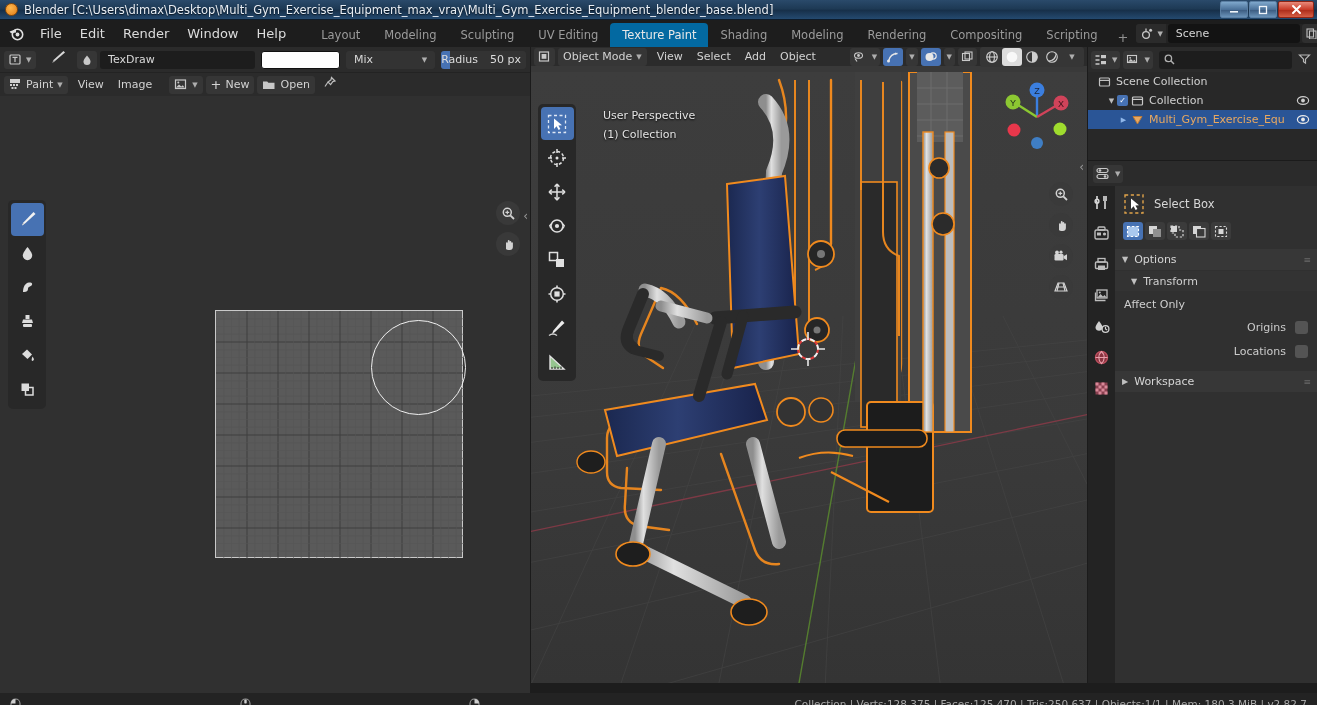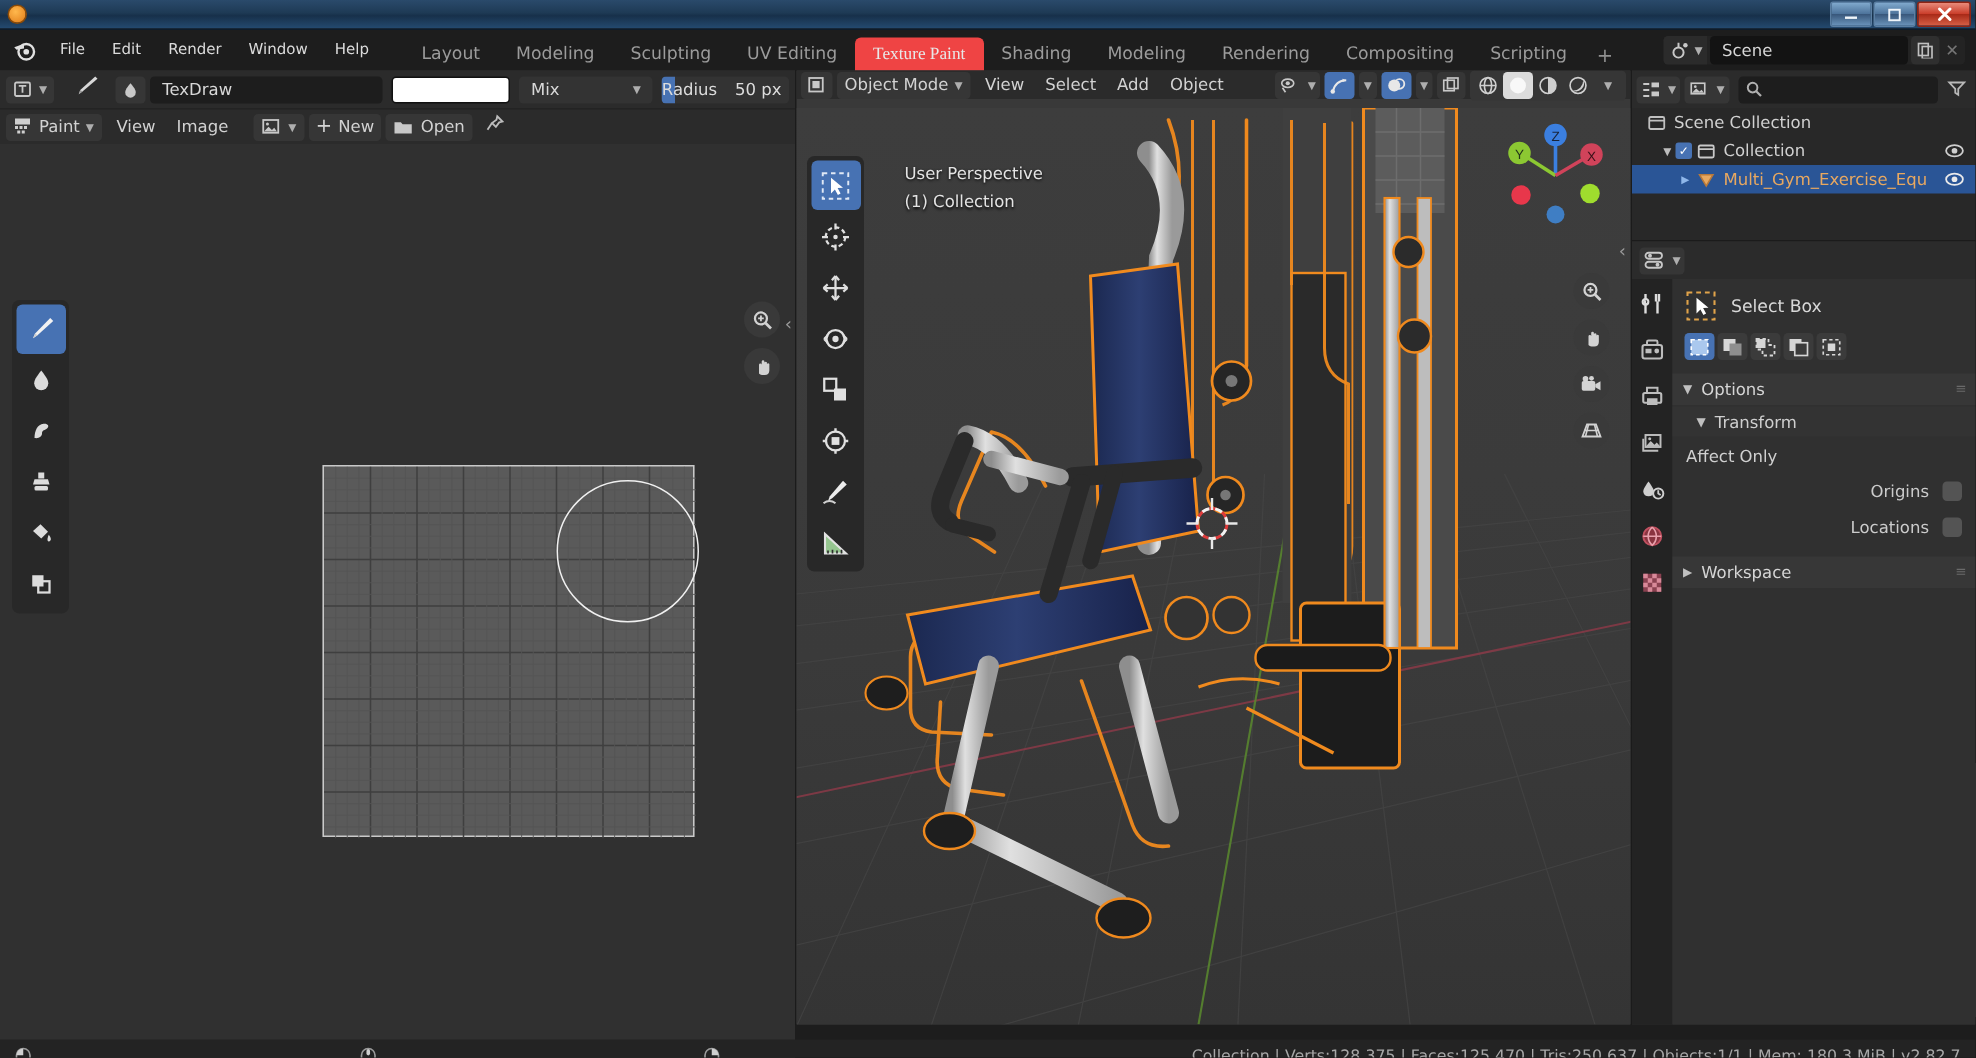--- a/index.html
+++ b/index.html
@@ -23,24 +23,24 @@
     font-size:10px;color:#f0f5fa;border-radius:2px;}
   .tb-btn.close{background:linear-gradient(180deg,#e88a7a 0%,#c93b28 50%,#a92a18 51%,#d55f46 100%);
     border-color:#8e2414;width:36px;margin-right:3px;}
   .tb-gl{display:block;}
 
   
   .topbar{position:absolute;left:0;top:20px;width:1317px;height:27px;background:#1d1d1d;
     display:flex;align-items:center;}
   .blender-logo{width:17px;height:17px;margin:0 6px 0 8px;position:relative;flex:0 0 auto;}
   .menu{display:flex;align-items:center;}
-  .menu-item{font-size:10px;color:#dcdcdc;padding:3px 9px;border-radius:3px;white-space:nowrap;}
+  .menu-item{font-size:13px;color:#dcdcdc;padding:3px 9px;border-radius:3px;white-space:nowrap;}
   .tabs{display:flex;align-items:flex-end;height:27px;margin-left:14px;}
   .tab{font-size:11.5px;color:#9b9b9b;padding:5px 12px 5px;border-radius:4px 4px 0 0;white-space:nowrap;}
-  .tab.active{background:#ef4444;color:#e8e8e8;font-family:Liberation Serif, serif;}
+  .tab.active{background:#0369a1;color:#e8e8e8;}
   .tab-plus{color:#909090;font-size:13px;padding:2px 8px;}
   .topbar-right{margin-left:auto;display:flex;align-items:center;padding-right:4px;}
   .tb-field{display:flex;align-items:center;height:19px;background:#232323;border-radius:3px;margin-right:3px;}
   .tb-icon-btn{display:flex;align-items:center;height:19px;padding:0 3px 0 5px;background:#2b2b2b;border-radius:3px 0 0 3px;}
   .tb-chev{font-size:7px;color:#b0b0b0;margin-left:3px;}
   .tb-name{background:#131313;color:#d6d6d6;font-size:11px;padding:2px 8px;height:19px;
     line-height:15px;min-width:132px;border-radius:3px;margin-left:2px;}
   .tb-sq{width:19px;height:19px;background:#2f2f2f;border-radius:3px;margin-left:2px;
     display:flex;align-items:center;justify-content:center;color:#c0c0c0;font-size:10px;}
   .tb-x{width:17px;height:19px;display:flex;align-items:center;justify-content:center;
@@ -144,20 +144,21 @@
   .mouse-ico{position:absolute;top:5px;}
 
   .vsplit{position:absolute;top:47px;width:1px;height:636px;background:#1b1b1b;}
   .hsplit{position:absolute;left:1088px;width:229px;height:1px;background:#1b1b1b;}
 </style>
 </head>
 <body>
 
 <div class="titlebar">
   <div class="tb-ico"></div>
+  <div class="tb-title">Blender [C:\Users\dimax\Desktop\Multi_Gym_Exercise_Equipment_max_vray\Multi_Gym_Exercise_Equipment_blender_base.blend]</div>
   <div class="tb-btns">
     <div class="tb-btn">
       <svg width="10" height="10" viewBox="0 0 10 10" class="tb-gl">
           <rect x="1" y="6" width="8" height="1.6" fill="#f0f5fa"></rect>
         </svg>
     </div>
     <div class="tb-btn">
       <svg width="10" height="10" viewBox="0 0 10 10" class="tb-gl">
           <rect x="1.5" y="1.5" width="7" height="7" fill="none" stroke="#f0f5fa" stroke-width="1.3"></rect>
         </svg>

